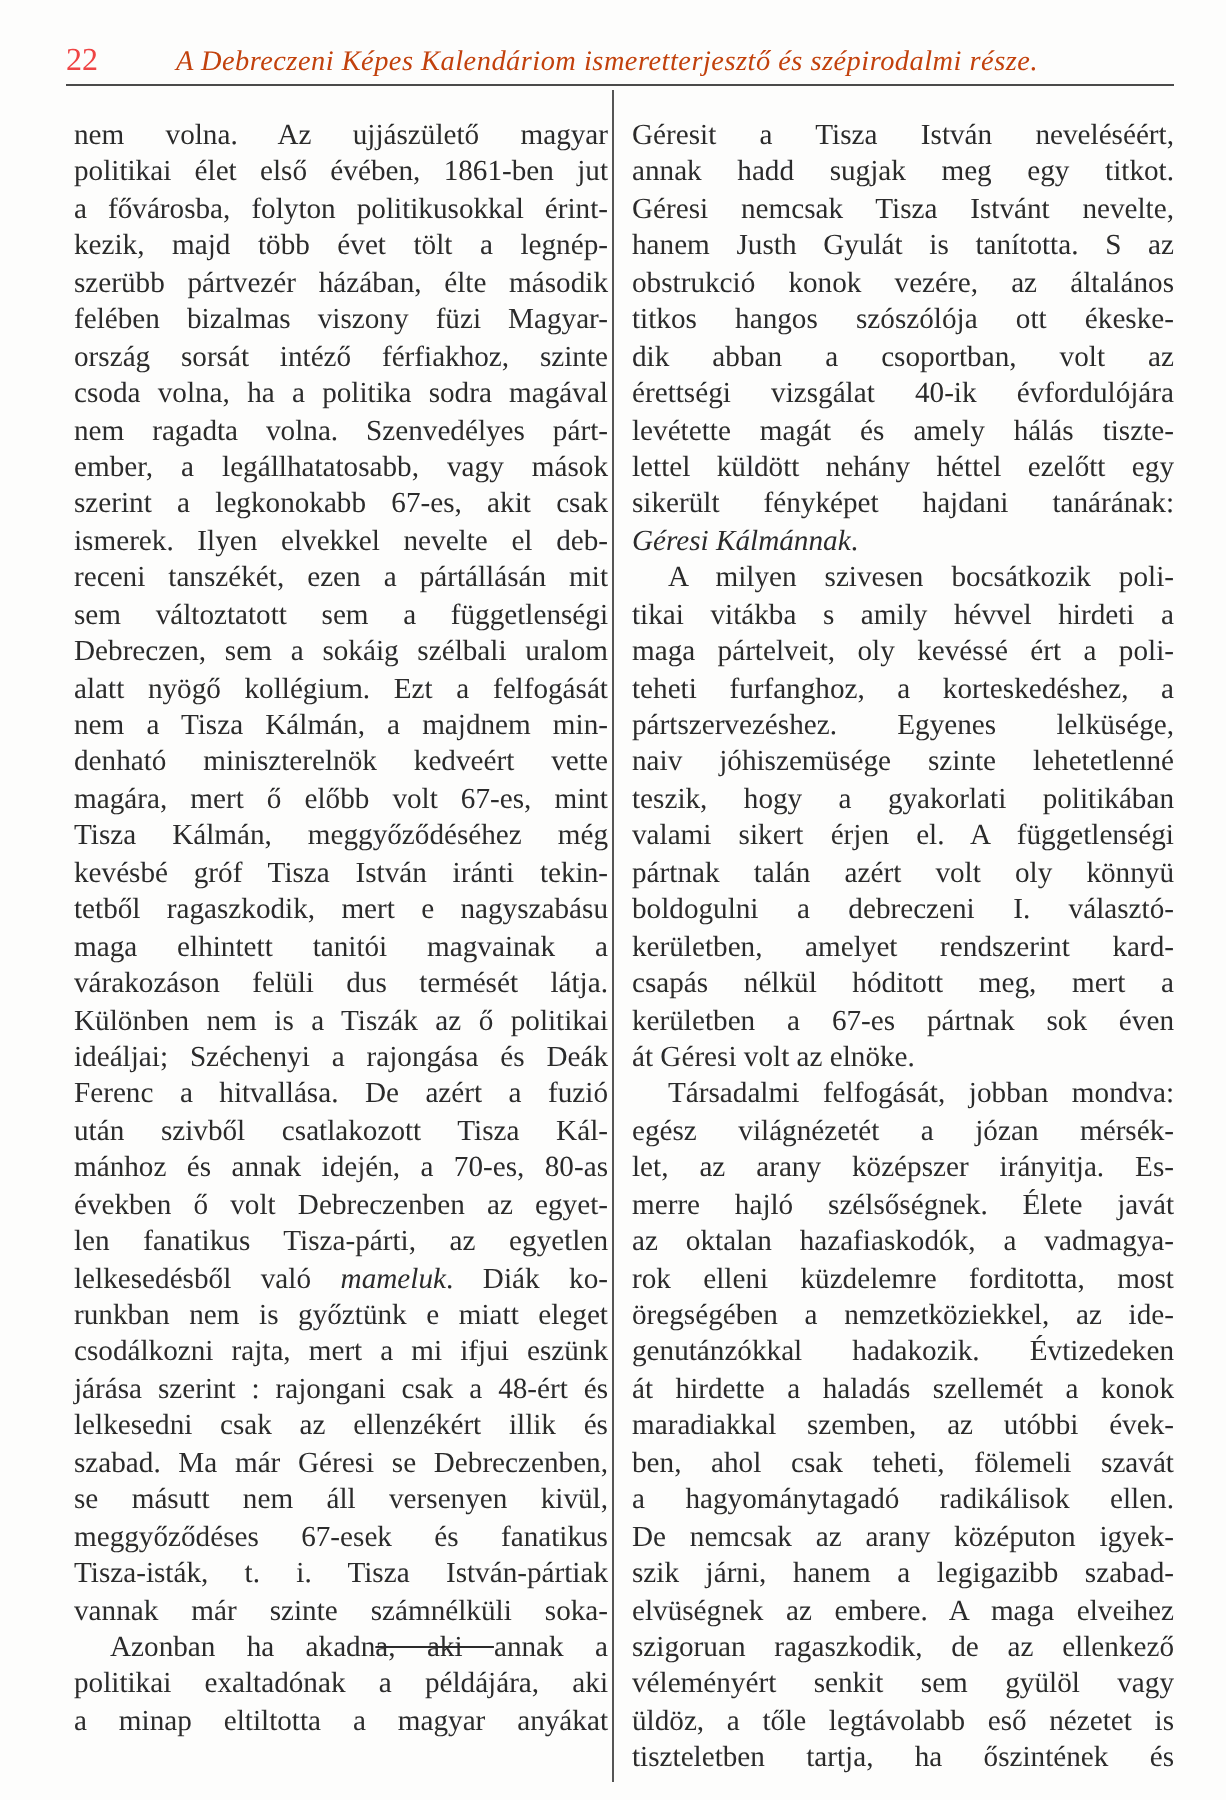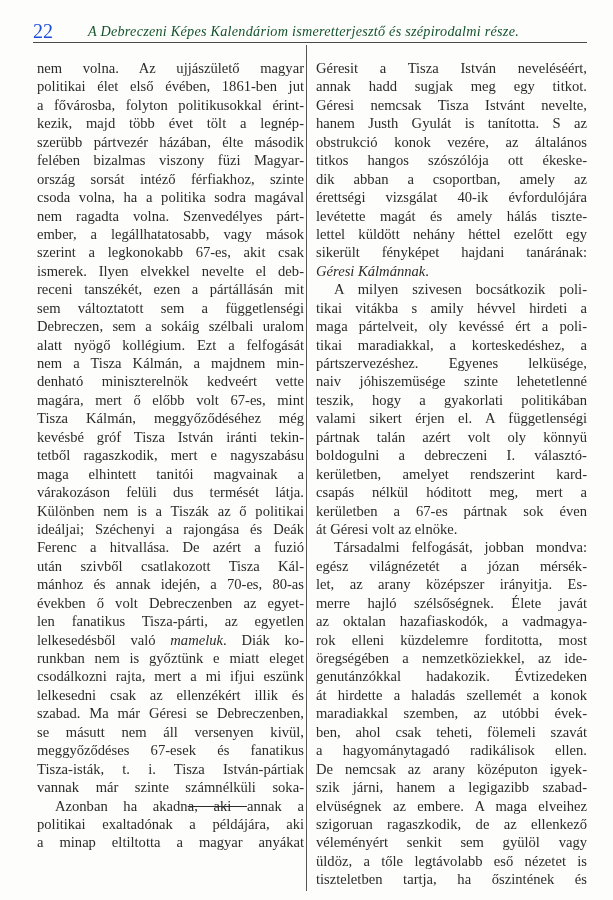--- a/index.html
+++ b/index.html
@@ -28,32 +28,32 @@
     width: 553px;
     height: 18px;
     font-size: 13px;
     line-height: 18px;
   }
   .page-number {
     position: absolute;
     left: 0;
     top: 0;
     font-family: "Liberation Serif", serif;
-    font-size: 20px;
-    color: #1d4ed8;
+    font-size: 16px;
+    color: #ef4444;
   }
   .head-title {
     position: absolute;
     left: 55px;
     top: 0;
     font-family: "Liberation Serif", serif;
     font-style: italic;
     font-size: 14.2px;
     letter-spacing: 0.25px;
-    color: #14532d;
+    color: #c2410c;
     white-space: nowrap;
   }
   .head-rule {
     position: absolute;
     left: 33px;
     top: 42px;
     width: 554px;
     height: 0;
     border-top: 1.3px solid #4a4a4a;
   }
@@ -130,47 +130,48 @@
       <div class="line"><span>Különben nem is a Tiszák az ő politikai</span></div>
       <div class="line"><span>ideáljai; Széchenyi a rajongása és Deák</span></div>
       <div class="line"><span>Ferenc a hitvallása. De azért a fuzió</span></div>
       <div class="line"><span>után szivből csatlakozott Tisza Kál-</span></div>
       <div class="line"><span>mánhoz és annak idején, a 70-es, 80-as</span></div>
       <div class="line"><span>években ő volt Debreczenben az egyet-</span></div>
       <div class="line"><span>len fanatikus Tisza-párti, az egyetlen</span></div>
       <div class="line"><span>lelkesedésből való </span><span class="it">mameluk</span><span>. Diák ko-</span></div>
       <div class="line"><span>runkban nem is győztünk e miatt eleget</span></div>
       <div class="line"><span>csodálkozni rajta, mert a mi ifjui eszünk</span></div>
+      <div class="line"><span>járása szerint : rajongani csak a 48-ért és</span></div>
       <div class="line"><span>lelkesedni csak az ellenzékért illik és</span></div>
       <div class="line"><span>szabad. Ma már Géresi se Debreczenben,</span></div>
       <div class="line"><span>se másutt nem áll versenyen kivül,</span></div>
       <div class="line"><span>meggyőződéses 67-esek és fanatikus</span></div>
       <div class="line"><span>Tisza-isták, t. i. Tisza István-pártiak</span></div>
       <div class="line"><span>vannak már szinte számnélküli soka-</span></div>
       <div class="line indent"><span>Azonban ha akadn</span><span class="strike">a, aki </span><span>annak a</span></div>
       <div class="line"><span>politikai exaltadónak a példájára, aki</span></div>
       <div class="line"><span>a minap eltiltotta a magyar anyákat</span></div>
     </div>
   <div class="column col-right" id="col-right">
       <div class="line"><span>Géresit a Tisza István neveléséért,</span></div>
       <div class="line"><span>annak hadd sugjak meg egy titkot.</span></div>
       <div class="line"><span>Géresi nemcsak Tisza Istvánt nevelte,</span></div>
       <div class="line"><span>hanem Justh Gyulát is tanította. S az</span></div>
       <div class="line"><span>obstrukció konok vezére, az általános</span></div>
       <div class="line"><span>titkos hangos szószólója ott ékeske-</span></div>
-      <div class="line"><span>dik abban a csoportban, amely az</span></div>
+      <div class="line"><span>dik abban a csoportban, volt az</span></div>
       <div class="line"><span>érettségi vizsgálat 40-ik évfordulójára</span></div>
       <div class="line"><span>levétette magát és amely hálás tiszte-</span></div>
       <div class="line"><span>lettel küldött nehány héttel ezelőtt egy</span></div>
       <div class="line"><span>sikerült fényképet hajdani tanárának:</span></div>
       <div class="line last"><span class="it">Géresi Kálmánnak</span><span>.</span></div>
       <div class="line indent"><span>A milyen szivesen bocsátkozik poli-</span></div>
       <div class="line"><span>tikai vitákba s amily hévvel hirdeti a</span></div>
       <div class="line"><span>maga pártelveit, oly kevéssé ért a poli-</span></div>
-      <div class="line"><span>tikai maradiakkal, a korteskedéshez, a</span></div>
+      <div class="line"><span>teheti furfanghoz, a korteskedéshez, a</span></div>
       <div class="line"><span>pártszervezéshez. Egyenes lelküsége,</span></div>
       <div class="line"><span>naiv jóhiszemüsége szinte lehetetlenné</span></div>
       <div class="line"><span>teszik, hogy a gyakorlati politikában</span></div>
       <div class="line"><span>valami sikert érjen el. A függetlenségi</span></div>
       <div class="line"><span>pártnak talán azért volt oly könnyü</span></div>
       <div class="line"><span>boldogulni a debreczeni I. választó-</span></div>
       <div class="line"><span>kerületben, amelyet rendszerint kard-</span></div>
       <div class="line"><span>csapás nélkül hóditott meg, mert a</span></div>
       <div class="line"><span>kerületben a 67-es pártnak sok éven</span></div>
       <div class="line last"><span>át Géresi volt az elnöke.</span></div>

